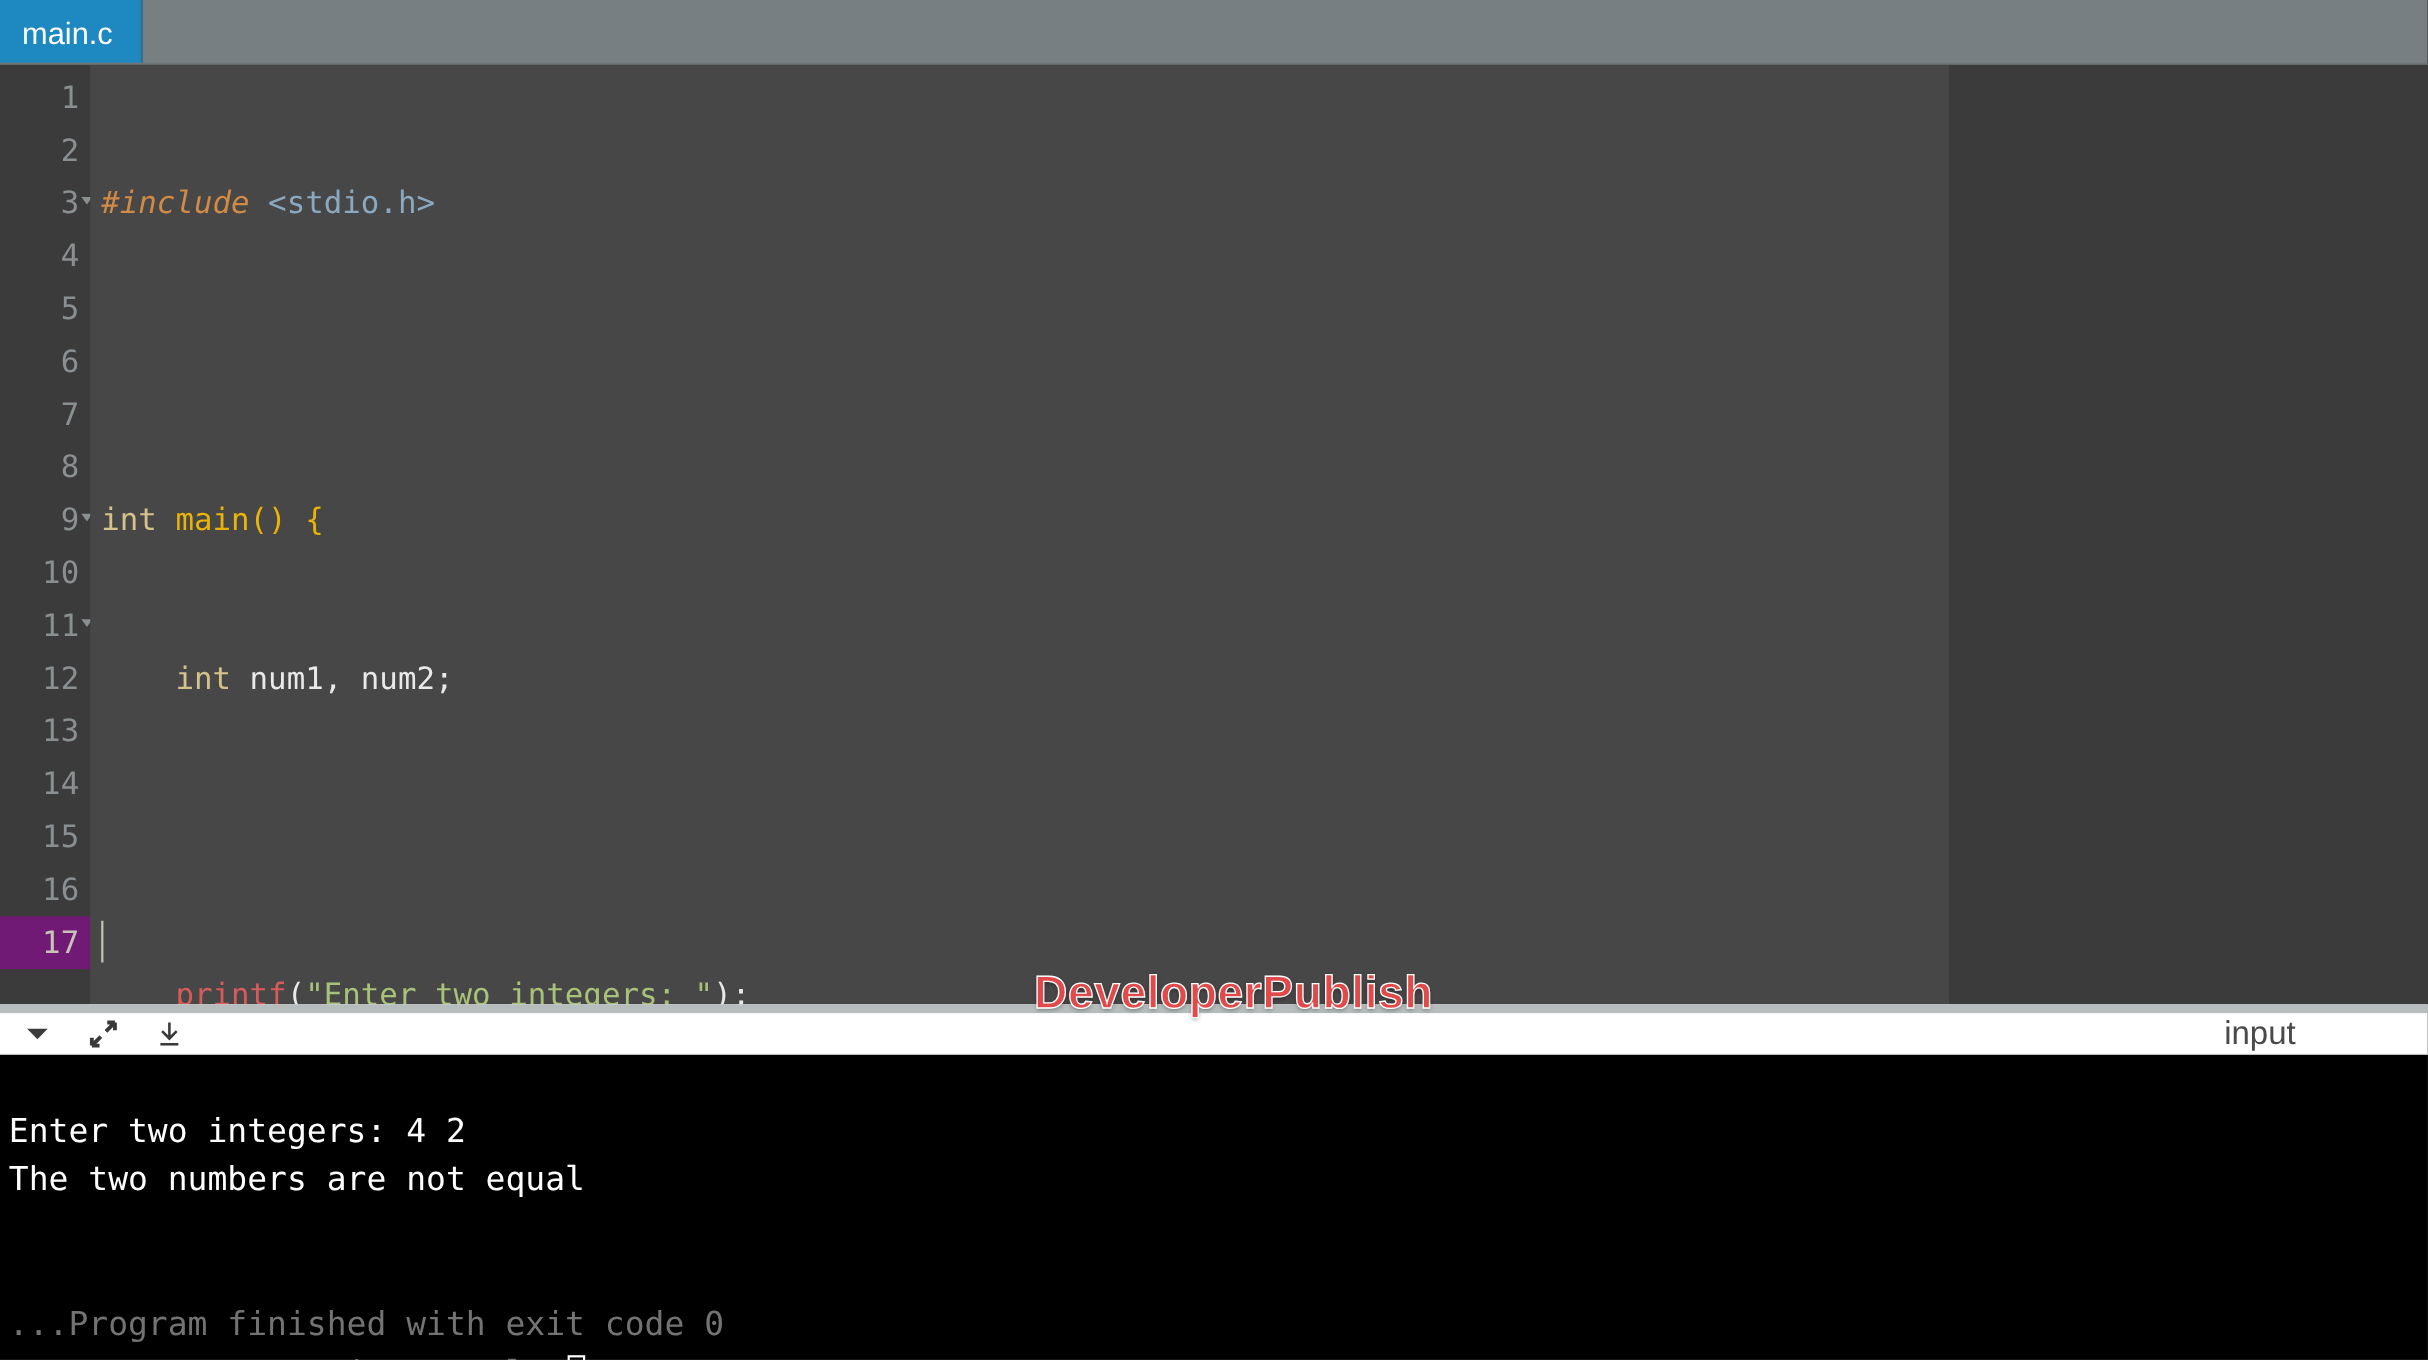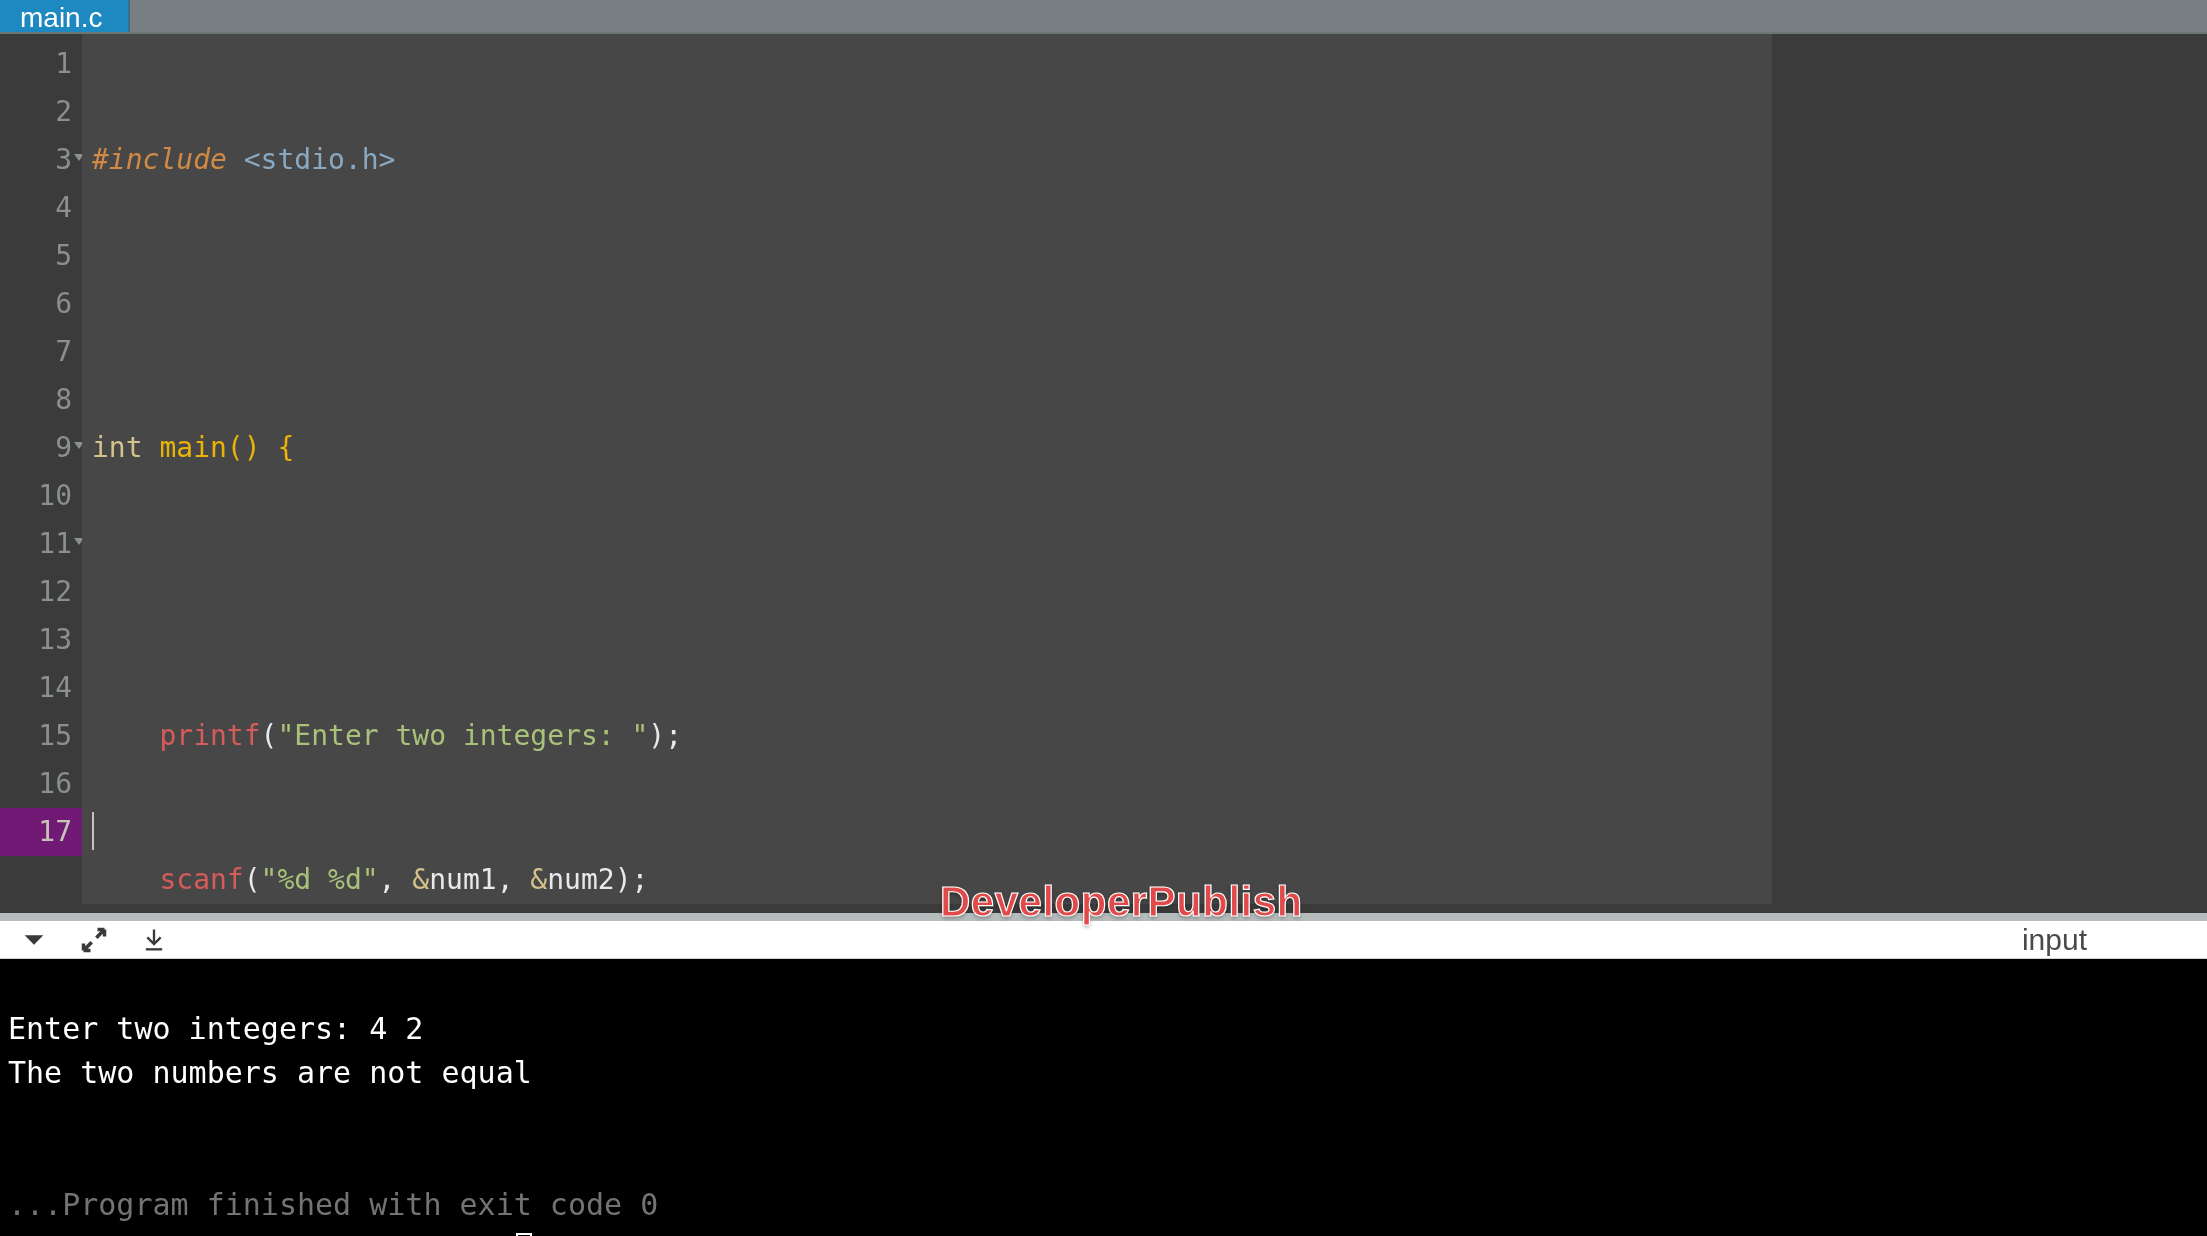--- a/index.html
+++ b/index.html
@@ -6,21 +6,21 @@
   html, body {
     width: 2207px;
     height: 1236px;
     font-family: "Consolas", "Menlo", "Monaco", monospace;
     background: #3b3b3b;
     overflow: hidden;
   }
 
   
   .tabstrip {
-    height: 34px;
+    height: 59px;
     background: #777f82;
     display: flex;
     align-items: stretch;
     border-bottom: 2px solid #6e7577;
     text-align: right;
   }
   .tab {
     background: #1e88c1;
     color: #ffffff;
     font-size: 28px;
@@ -180,20 +180,21 @@
       <div class="ln">13</div>
       <div class="ln">14</div>
       <div class="ln">15</div>
       <div class="ln">16</div>
       <div class="ln active">17</div>
     </div>
   <div class="code">
     <div class="row"><span class="c-pp">#include </span><span class="c-inc">&lt;stdio.h&gt;</span></div>
     <div class="row"></div>
     <div class="row"><span class="c-kw">int</span><span class="c-fn"> main() {</span></div>
+    <div class="row"><span>    </span><span class="c-kw">int</span><span> num1, num2;</span></div>
     <div class="row"></div>
     <div class="row"><span>    </span><span class="c-call">printf</span><span>(</span><span class="c-str">"Enter two integers: "</span><span>);</span></div>
     <div class="row"><span>    </span><span class="c-call">scanf</span><span>(</span><span class="c-str">"%d %d"</span><span>, </span><span class="c-amp">&amp;</span><span>num1</span><span>, </span><span class="c-amp">&amp;</span><span>num2</span><span>);</span></div>
     <div class="row"></div>
     
     
     
     
     
     

